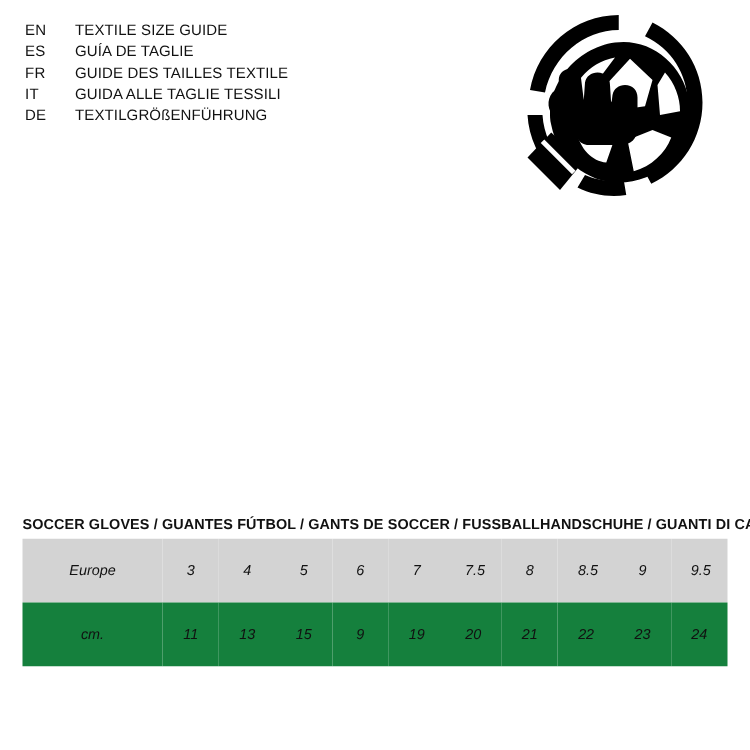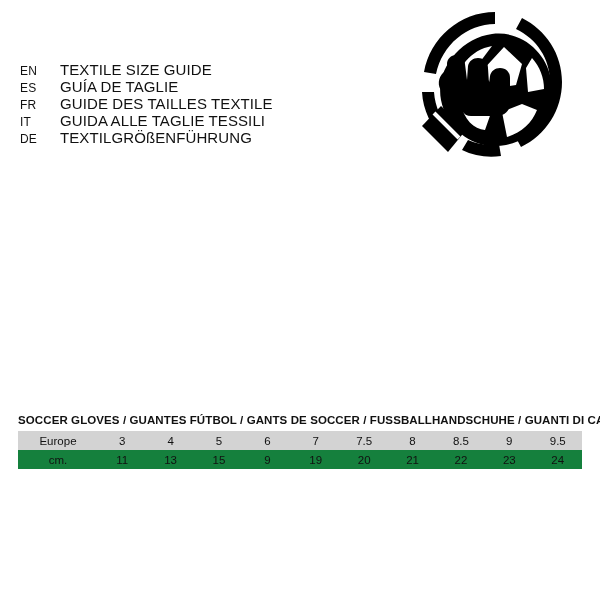--- a/index.html
+++ b/index.html
@@ -30,25 +30,24 @@
     line-height: 17px;
   }
   .legend-code {
     width: 40px;
     flex: 0 0 40px;
     font-size: 12px;
     letter-spacing: 0.2px;
     color: #111;
   }
   .legend-label {
-    font-size: 15px;
+    font-size: 12px;
     letter-spacing: 0.1px;
     color: #111;
     white-space: nowrap;
-    margin-top: 45px;
   }
 
   
   .illustration {
     position: absolute;
     top: 6px;
     left: 400px;
     width: 190px;
     height: 185px;
   }
@@ -73,23 +72,24 @@
   }
   table.size-table {
     border-collapse: collapse;
     width: 564px;
     table-layout: fixed;
   }
   table.size-table td {
     font-size: 11.5px;
     color: #111;
     height: 19px;
-    padding: 0;
+    padding: 16px;
     text-align: center;
     vertical-align: middle;
+    font-style: italic;
   }
   tr.row-header td {
     background: #d3d3d3;
   }
   tr.row-values td {
     background: #15803d;
   }
   td.rowlabel {
     text-align: left;
     padding-left: 4px;

